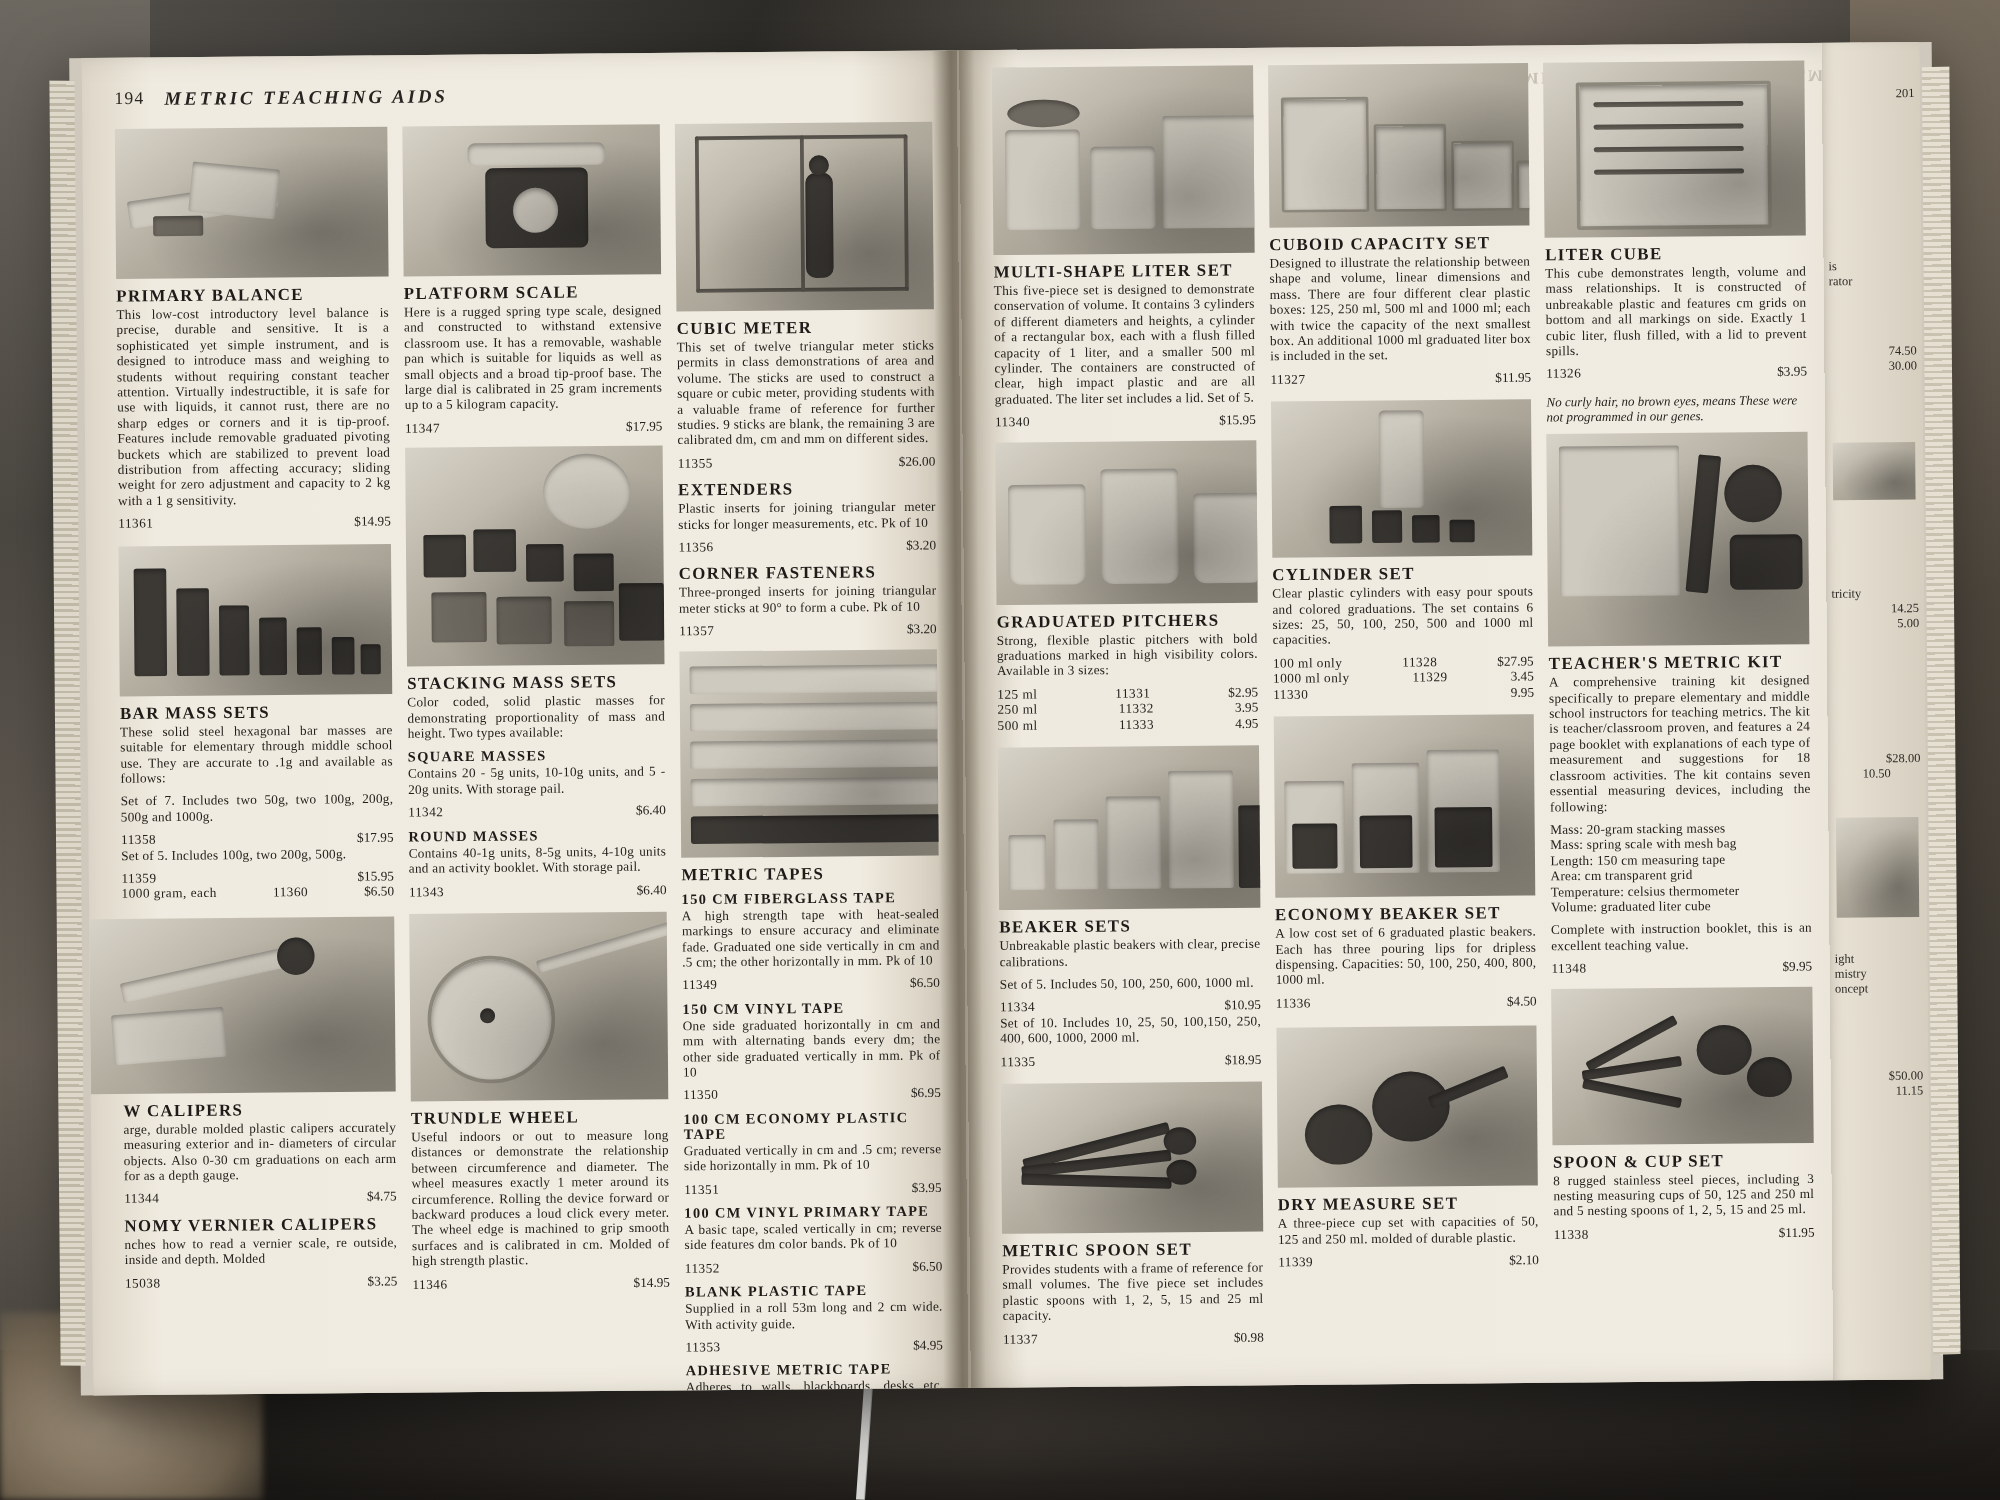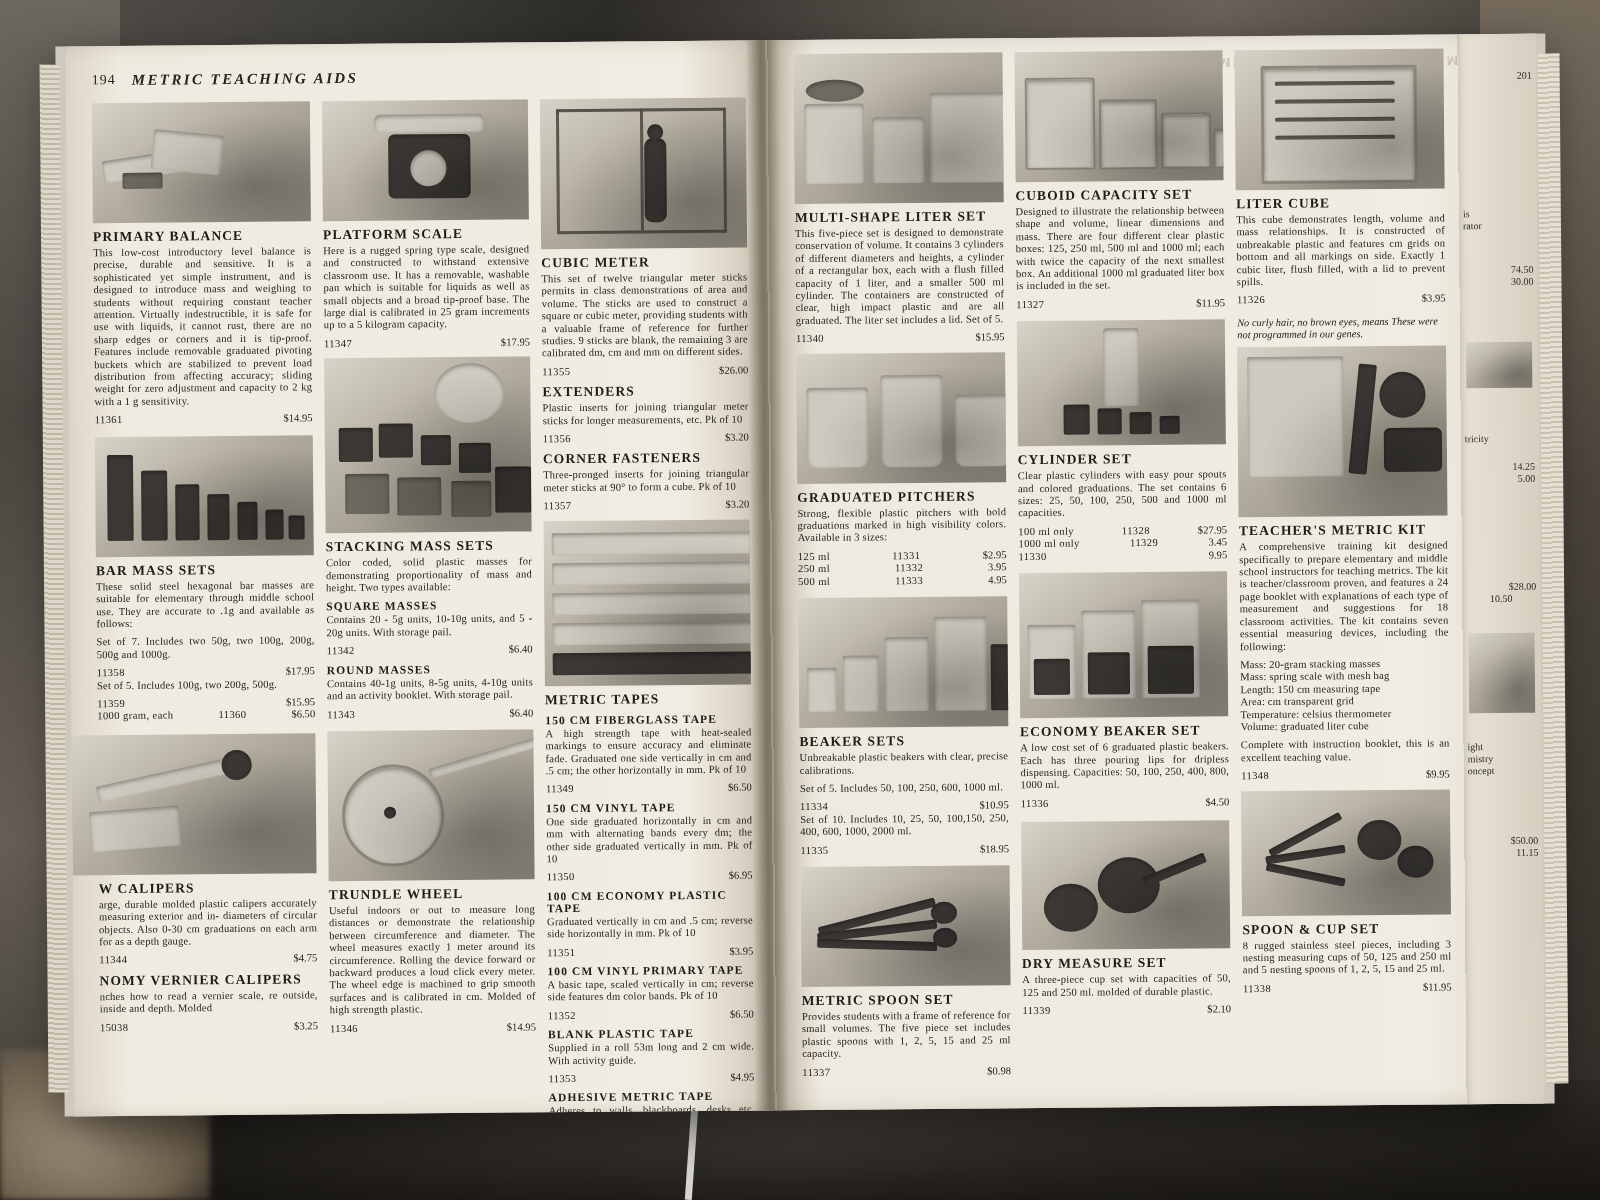--- a/index.html
+++ b/index.html
@@ -552,25 +552,25 @@
           </div>
         </div>
 
       </div>
     </div>
 
     <div class="sliver">
       <div class="txt" style="padding-top:36px;text-align:right;">201</div>
       <div class="txt" style="margin-top:126px">is</div>
       <div class="txt">rator</div>
-      <div class="txt" style="margin-top:32px;text-align:right">74.50</div>
+      <div class="txt" style="margin-top:44px;text-align:right">74.50</div>
       <div class="txt" style="text-align:right">30.00</div>
       <div class="photo" style="height:46px;margin:54px 6px 0 6px"></div>
-      <div class="txt" style="margin-top:45px">tricity</div>
-      <div class="txt" style="text-align:right;margin-top:16px">14.25</div>
+      <div class="txt" style="margin-top:70px">tricity</div>
+      <div class="txt" style="text-align:right;">14.25</div>
       <div class="txt" style="text-align:right">5.00</div>
       <div class="txt" style="text-align:right;margin-top:96px">$28.00</div>
       <div class="txt" style="text-align:center">10.50</div>
       <div class="photo" style="height:80px;margin:28px 6px 0 6px"></div>
       <div class="txt" style="margin-top:28px">ight</div>
       <div class="txt">mistry</div>
       <div class="txt">oncept</div>
       <div class="txt" style="text-align:right;margin-top:58px">$50.00</div>
       <div class="txt" style="text-align:right">11.15</div>
     </div>

